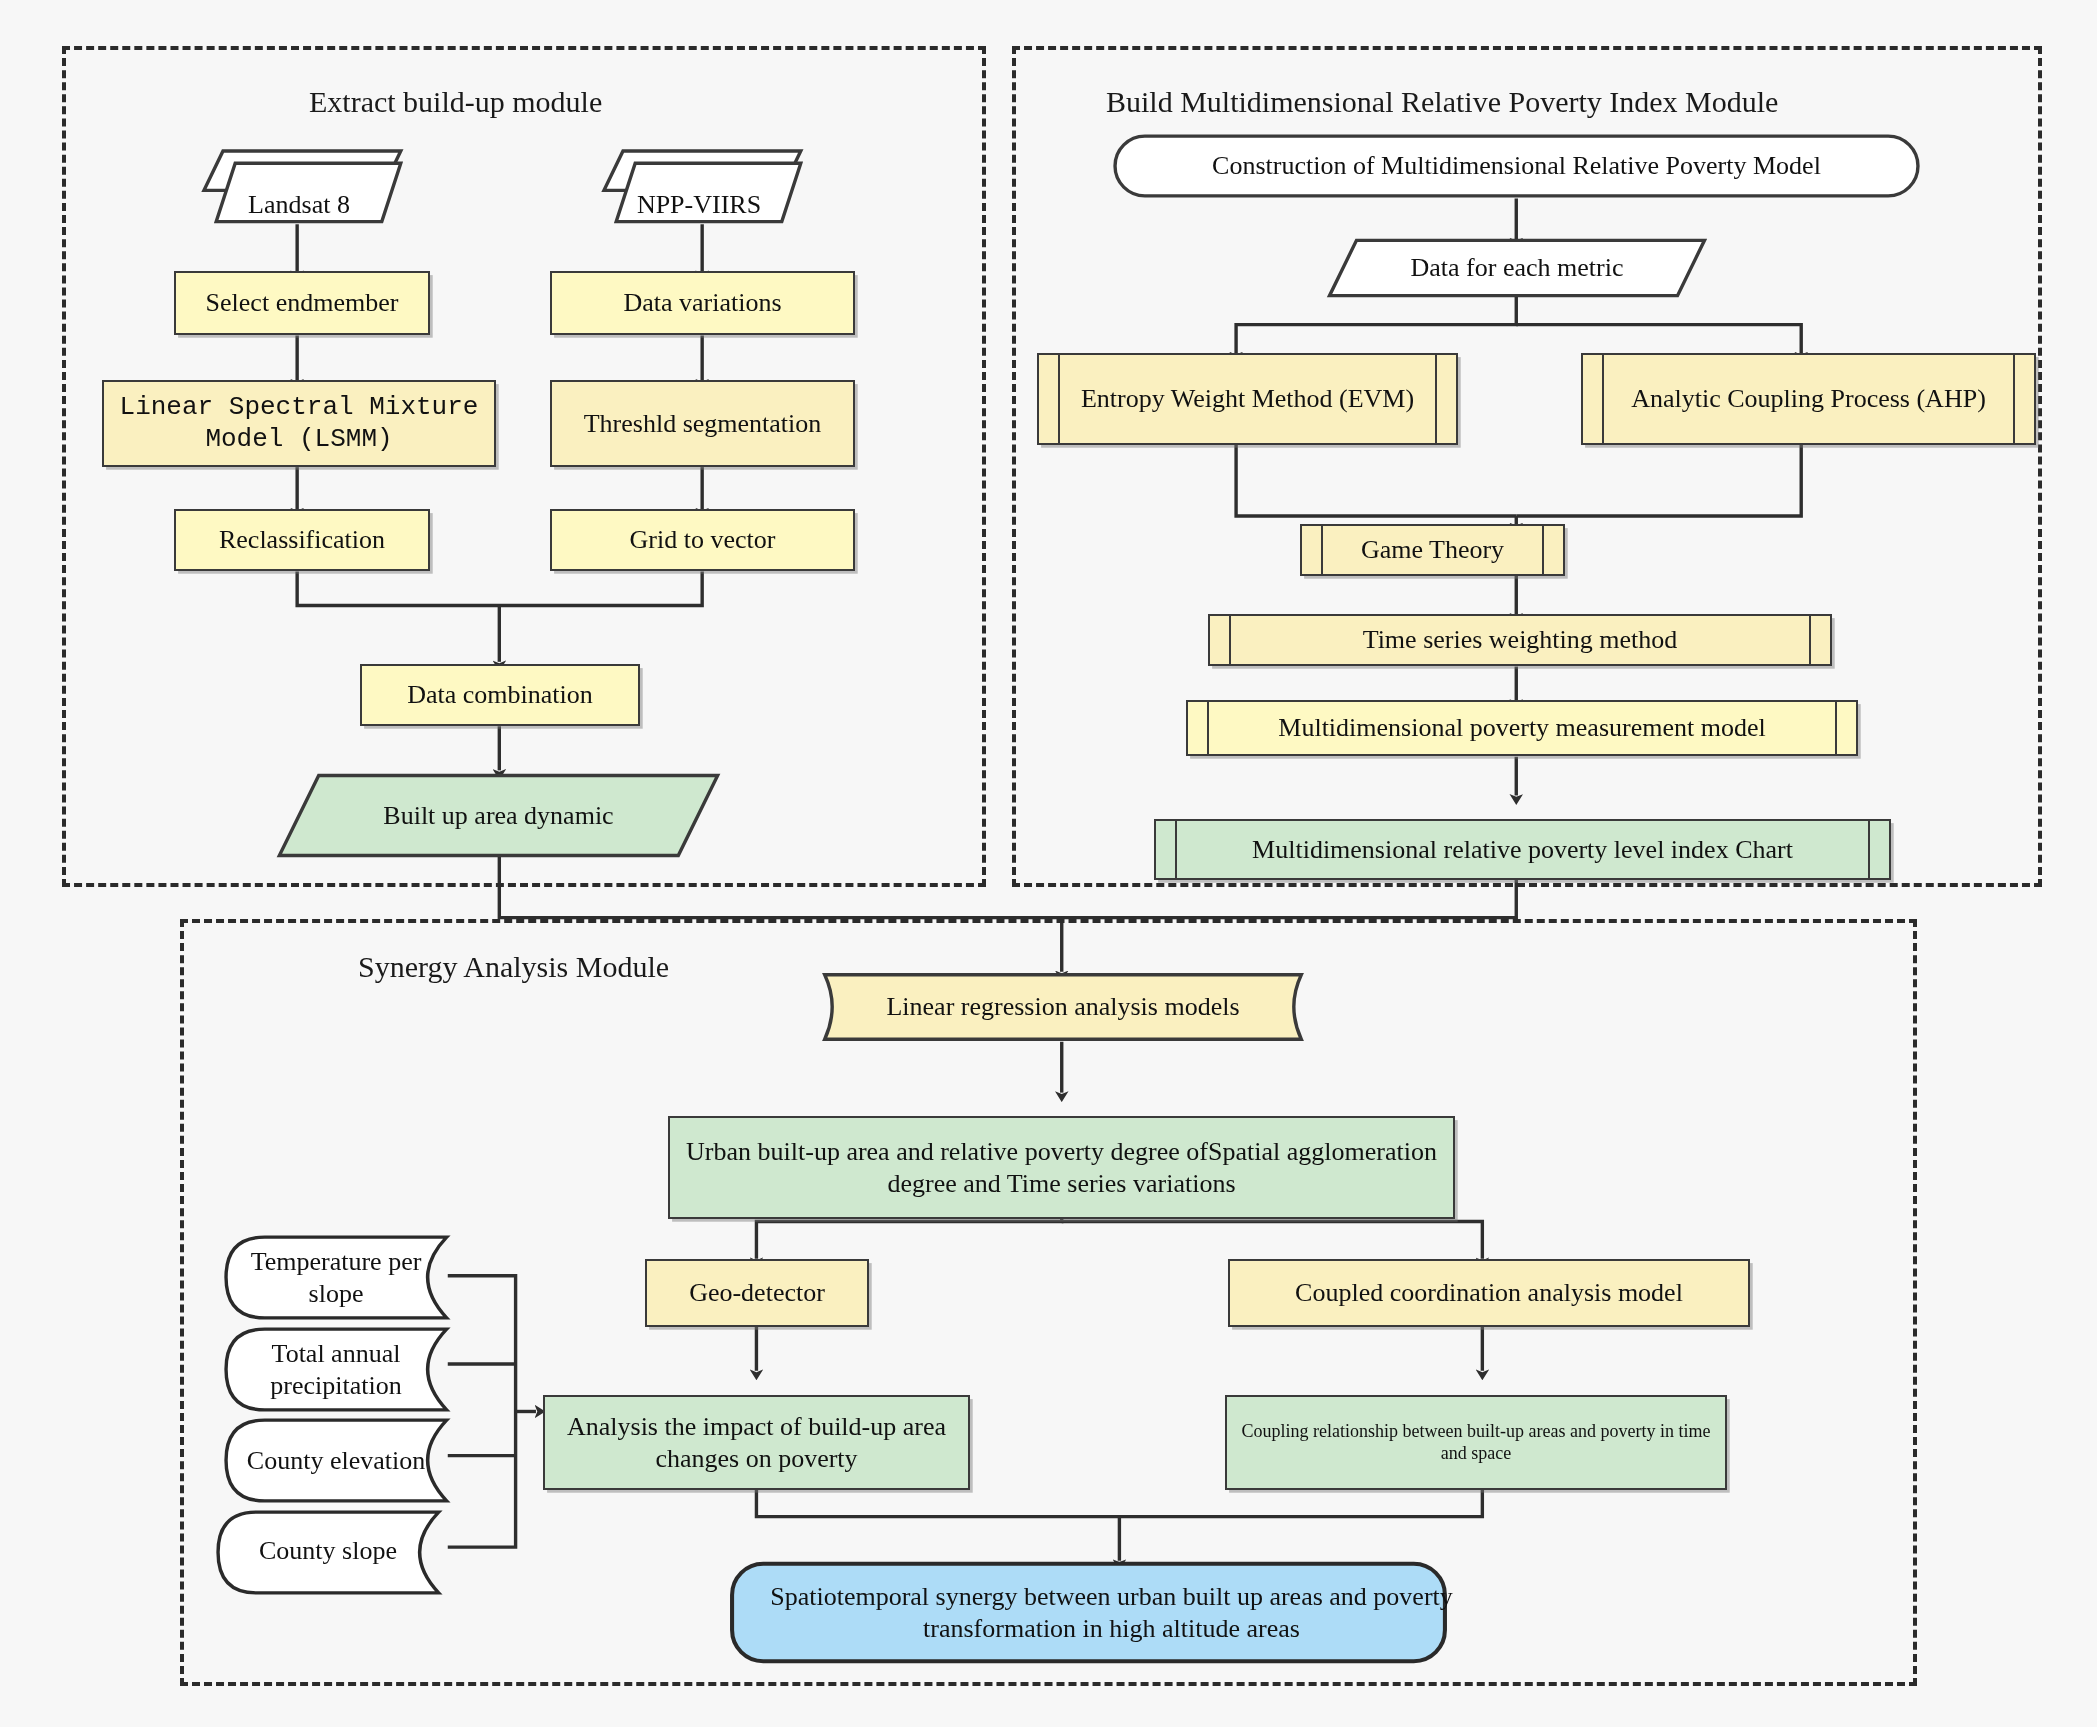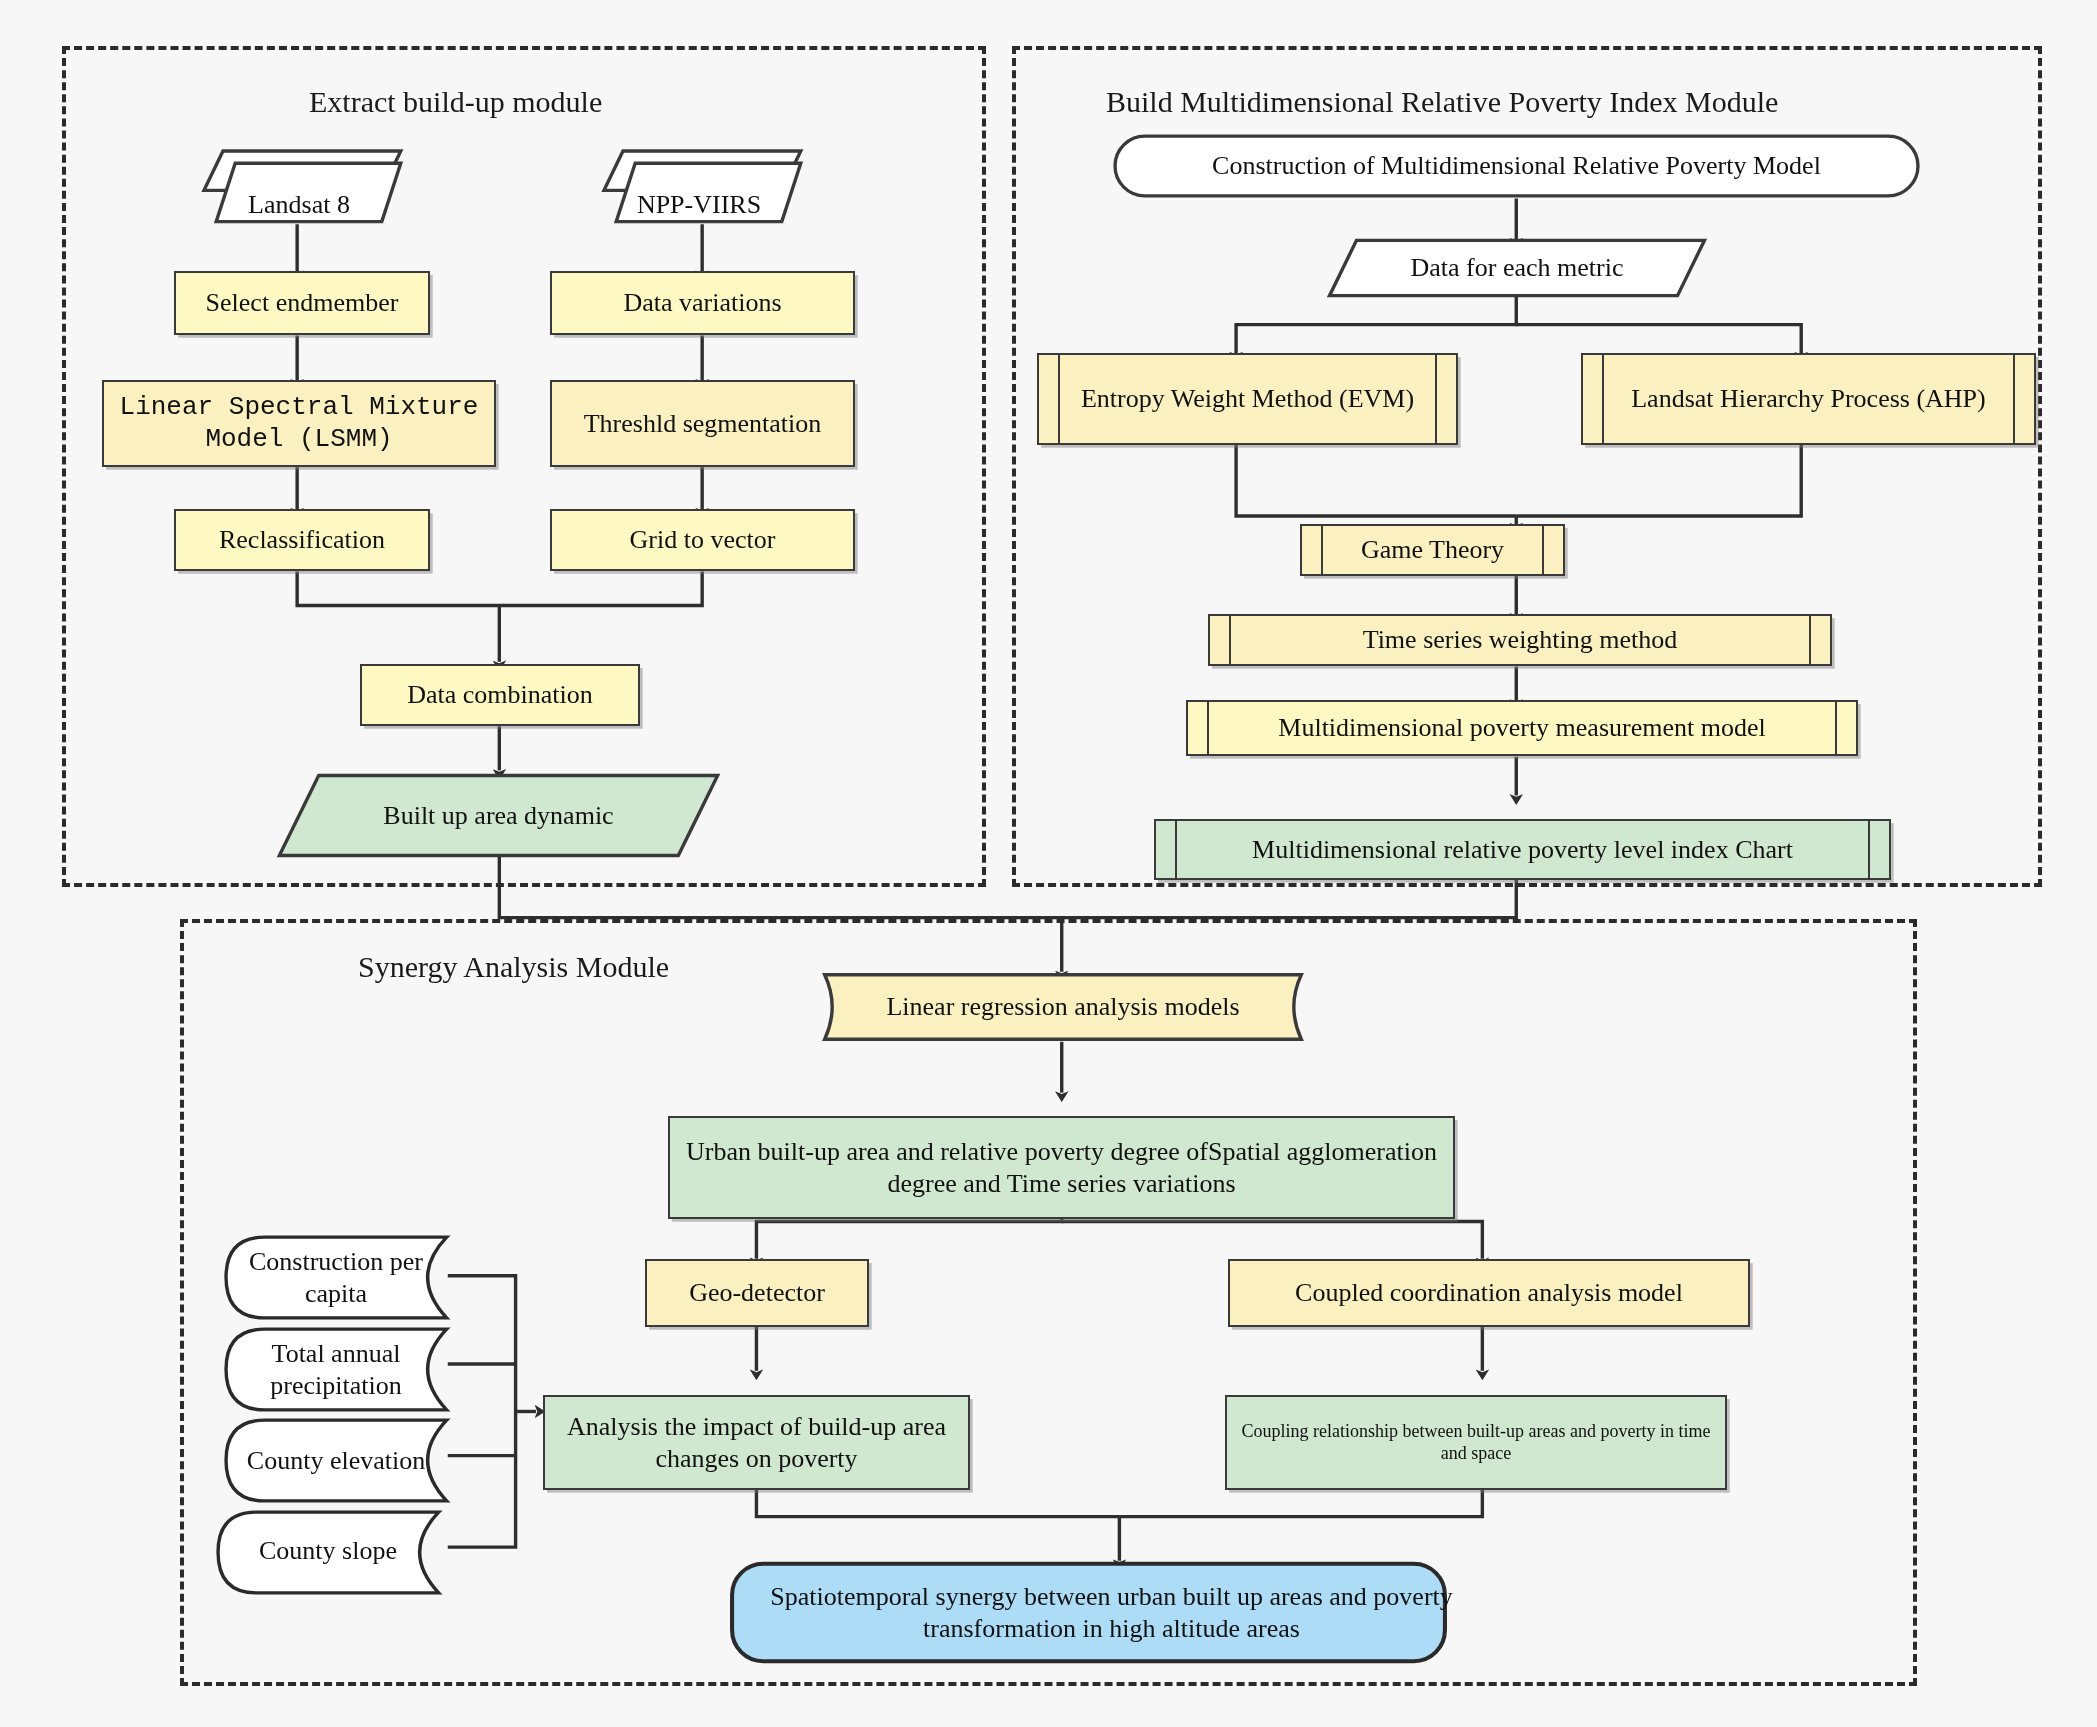--- a/index.html
+++ b/index.html
@@ -155,21 +155,21 @@
       <path d="M42,2 L558,2 L518,84 L2,84 Z" fill="#fff" stroke="#3a3a3a" stroke-width="5"></path>
     </svg>
     <div class="lbl" style="font-size:26px;">Data for each metric</div>
   </div>
 
   <div class="node rect yellow pre" style="left:1037px;top:353px;width:421px;height:92px;font-size:26px;">
     <span class="lbl">Entropy Weight Method (EVM)</span>
   </div>
 
   <div class="node rect yellow pre" style="left:1581px;top:353px;width:455px;height:92px;font-size:26px;">
-    <span class="lbl">Landsat Hierarchy Process (AHP)</span>
+    <span class="lbl">Analytic Coupling Process (AHP)</span>
   </div>
 
   <div class="node rect yellow pre" style="left:1300px;top:524px;width:265px;height:52px;font-size:26px;">
     <span class="lbl">Game Theory</span>
   </div>
 
   <div class="node rect yellow pre" style="left:1208px;top:614px;width:624px;height:52px;font-size:26px;">
     <span class="lbl">Time series weighting method</span>
   </div>
 
@@ -212,21 +212,21 @@
     <svg width="719" height="103" viewBox="0 0 1060 152">
       <rect x="4" y="4" width="1052" height="144" rx="46" ry="46" fill="#addcf7" stroke="#2a2a2a" stroke-width="6"></rect>
     </svg>
     <div class="lbl" style="font-size:26px;padding:0 23px;">Spatiotemporal synergy between urban built up areas and poverty transformation in high altitude areas</div>
   </div>
 
   <div class="shape-wrap" style="left:224px;top:1235px;width:224px;height:85px;">
     <svg width="224" height="85" viewBox="0 0 330 125">
       <path d="M60,3 L328,3 Q272,62 328,122 L60,122 Q3,122 3,62 Q3,3 60,3 Z" fill="#fff" stroke="#2a2a2a" stroke-width="5"></path>
     </svg>
-    <div class="lbl" style="font-size:26px;padding-right:31px;">Construction per capita</div>
+    <div class="lbl" style="font-size:26px;padding-right:31px;">Temperature per slope</div>
   </div>
 
   <div class="shape-wrap" style="left:224px;top:1327px;width:224px;height:85px;">
     <svg width="224" height="85" viewBox="0 0 330 125">
       <path d="M60,3 L328,3 Q272,62 328,122 L60,122 Q3,122 3,62 Q3,3 60,3 Z" fill="#fff" stroke="#2a2a2a" stroke-width="5"></path>
     </svg>
     <div class="lbl" style="font-size:26px;padding-right:31px;">Total annual precipitation</div>
   </div>
 
   <div class="shape-wrap" style="left:224px;top:1418px;width:224px;height:85px;">

